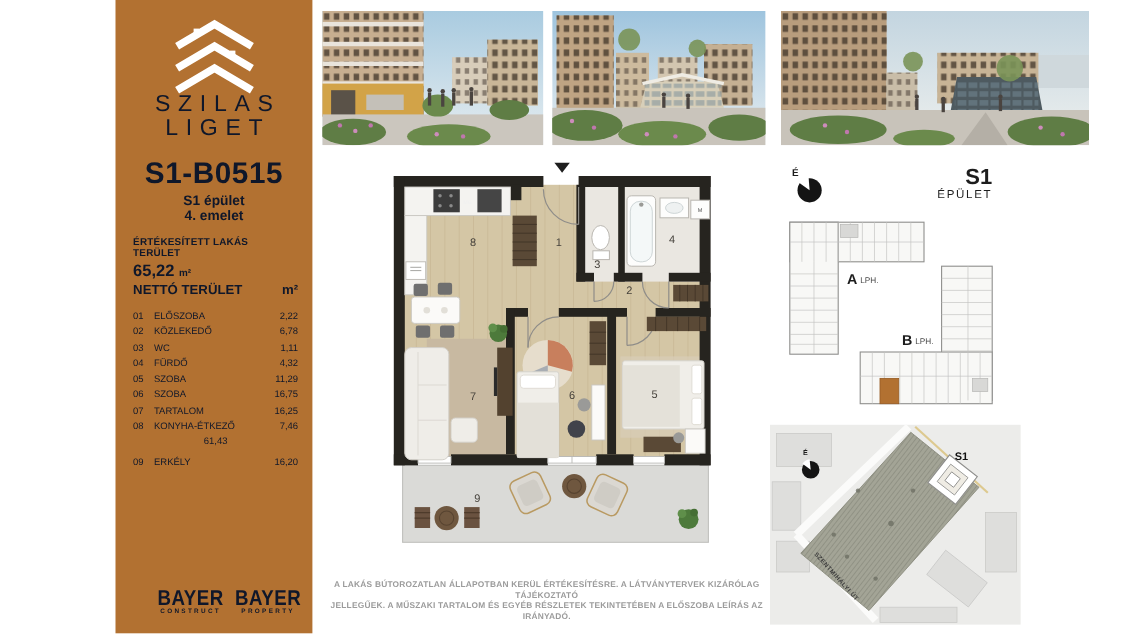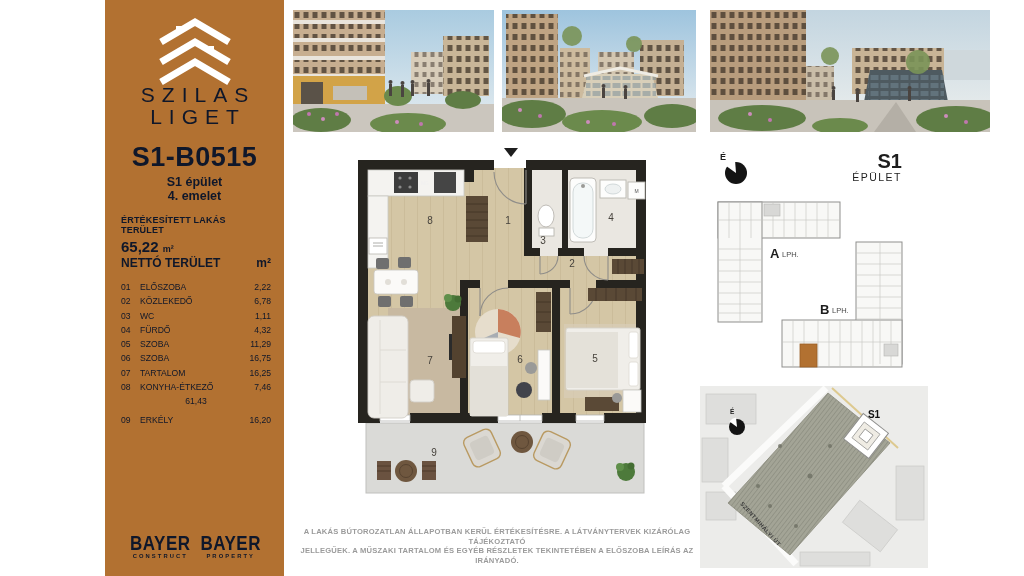--- a/index.html
+++ b/index.html
@@ -17,21 +17,21 @@
   .sold-value{font-size:15px;font-weight:700;margin-top:3px;}
   .sold-value .unit{font-size:9px;font-weight:700;}
   .table{position:absolute;top:256px;left:16px;right:13px;font-size:8.6px;}
   .t-head{display:flex;justify-content:space-between;font-weight:700;font-size:12px;margin-bottom:12px;}
   .t-row{display:flex;height:14.3px;}
   .t-row .no{width:19px;}
   .t-row .nm{flex:1;}
   .t-row .ar{text-align:right;}
   .t-subtotal{text-align:center;height:14.3px;}
   .t-balcony{margin-top:4px;}
-  .logos{position:absolute;bottom:17px;left:12px;right:10px;display:flex;gap:10px;justify-content:center;}
+  .logos{position:absolute;bottom:17px;left:12px;right:10px;display:flex;gap:10px;justify-content:flex-end;}
   .logo-block{text-align:center;}
   .logo-title{font-size:17px;font-weight:800;letter-spacing:.5px;line-height:15px;transform:scaleY(1.15);}
   .logo-sub{font-size:5.8px;letter-spacing:2.1px;font-weight:700;margin-top:2px;}
 
   
   .photo{position:absolute;top:10px;height:122px;}
   #photo1{left:293px;width:201px;}
   #photo2{left:502px;width:194px;}
   #photo3{left:710px;width:280px;}
   .photo svg{display:block;width:100%;height:100%;}

